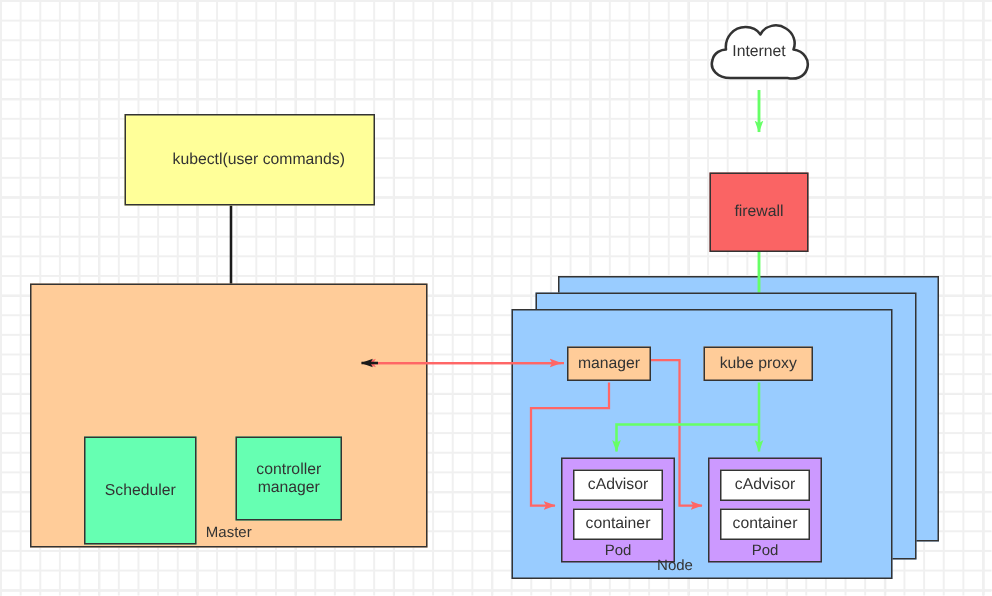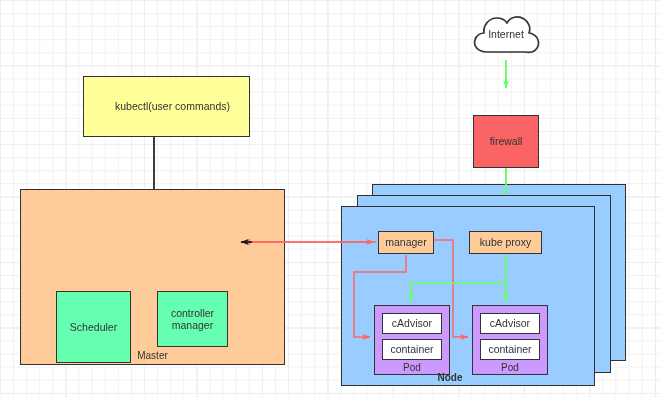--- a/index.html
+++ b/index.html
@@ -87,21 +87,21 @@
 
     <path d="M506,135 L506,230" fill="none" stroke="#66ff66" stroke-width="1.9" marker-end="url(#ah-green)"></path>
   </svg>
 
   <div class="box" style="left:20px;top:189px;width:265px;height:176px;background:#ffcc99;"></div>
   <div class="grp-label" style="left:20px;top:350px;width:265px;">Master</div>
 
   <div class="box" style="left:372px;top:184px;width:254px;height:177px;background:#99ccff;z-index:1;"></div>
   <div class="box" style="left:357px;top:195px;width:254px;height:178px;background:#99ccff;z-index:2;"></div>
   <div class="box" style="left:341px;top:206px;width:254px;height:180px;background:#99ccff;z-index:3;"></div>
-  <div class="grp-label" style="left:341px;top:372px;width:218px;font-weight:bold;">Node</div>
+  <div class="grp-label" style="left:341px;top:372px;width:218px;">Node</div>
 
   <div class="box" style="left:374px;top:305px;width:76px;height:70px;background:#cc99ff;z-index:4;"></div>
   <div class="grp-label" style="left:374px;top:362px;width:76px;">Pod</div>
 
   <div class="box" style="left:472px;top:305px;width:76px;height:70px;background:#cc99ff;z-index:4;"></div>
   <div class="grp-label" style="left:472px;top:362px;width:76px;">Pod</div>
 
   <div class="box" style="left:83px;top:76px;width:167px;height:61px;background:#ffff99;padding-left:12px;">kubectl(user commands)</div>
 
 

